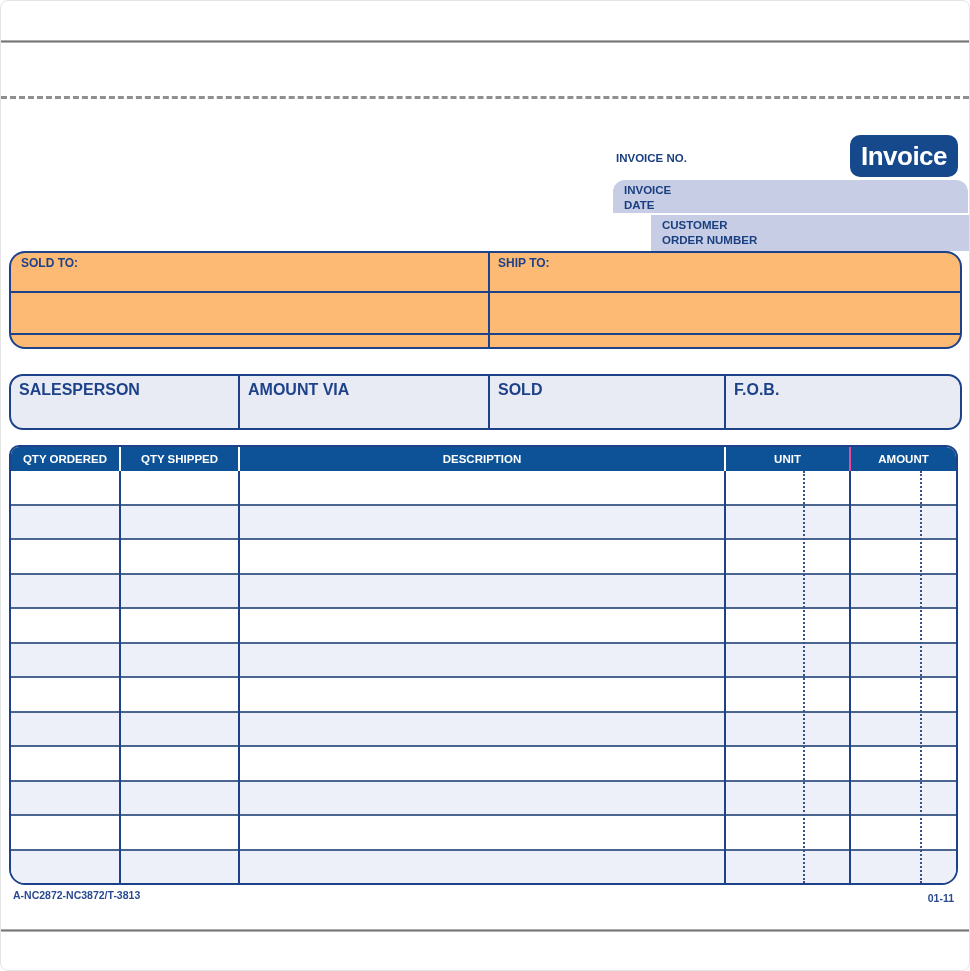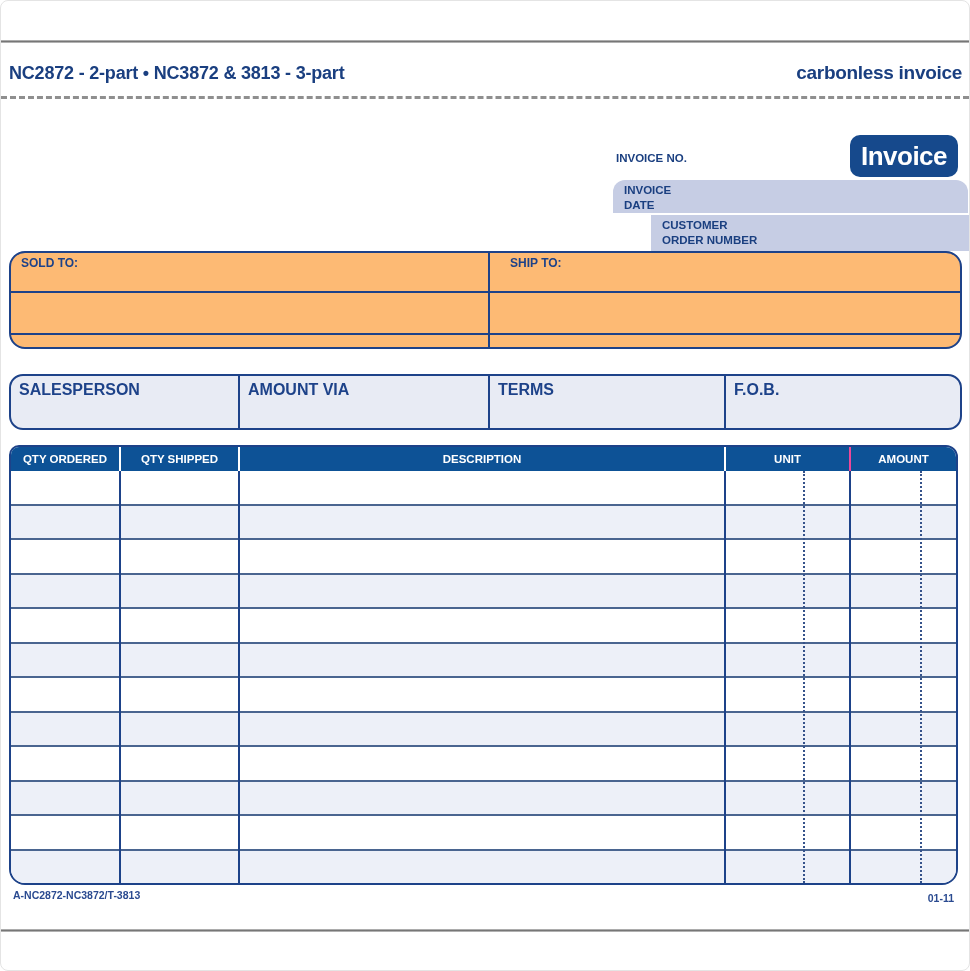--- a/index.html
+++ b/index.html
@@ -35,21 +35,21 @@
   .lav-box.cust{top:214px;height:36px;border-radius:0 0 12px 0;margin-left:38px;}
   
   .parties{position:absolute;left:8px;top:250px;width:953px;height:98px;
     border:2px solid #1d4289;border-radius:16px;background:#fdba74;box-sizing:border-box;}
   .parties .hline{position:absolute;left:0;right:0;height:2px;background:#1d4289;}
   .parties .hline.l1{top:38px;}
   .parties .hline.l2{top:80px;}
   .parties .vdiv{position:absolute;left:477px;top:0;bottom:0;width:2px;background:#1d4289;}
   .party-label{position:absolute;top:3px;font-size:12px;font-weight:bold;color:#1d4289;}
   .party-label.sold{left:10px;}
-  .party-label.ship{left:487px;margin-left:12px;}
+  .party-label.ship{left:487px;}
   
   .shiprow{position:absolute;left:8px;top:373px;width:953px;height:56px;
     border:2px solid #1d4289;border-radius:14px;background:#e8ebf4;
     box-sizing:border-box;display:flex;}
   .shipcell{font-size:16px;font-weight:bold;color:#1d4289;padding:5px 0 0 8px;box-sizing:content-box;}
   .shipcell.s1{width:219px;border-right:2px solid #1d4289;}
   .shipcell.s2{width:240px;border-right:2px solid #1d4289;}
   .shipcell.s3{width:226px;border-right:2px solid #1d4289;}
   .shipcell.s4{flex:1;}
   
@@ -78,24 +78,20 @@
   .footer-left{position:absolute;left:12px;top:888px;font-size:10.5px;font-weight:bold;color:#2a4a90;}
   .footer-right{position:absolute;right:15px;top:891px;font-size:10.5px;font-weight:bold;color:#2a4a90;}
 </style>
 </head>
 <body>
 
 <div class="page">
 
   <div class="sheet-edge top"></div>
 
-  <div class="topbar">
-    <span class="product-codes">NC2872 - 2-part  •  NC3872 &amp; 3813 - 3-part</span>
-    <span class="product-type">carbonless invoice</span>
-  </div>
 
   <div class="perforation"></div>
 
   <div class="invoice-no">INVOICE NO.</div>
 
   <div class="badge">Invoice</div>
 
   <div class="lav-box date">
     <div>INVOICE</div>
     <div>DATE</div>
@@ -110,21 +106,21 @@
     <div class="hline l1"></div>
     <div class="hline l2"></div>
     <div class="vdiv"></div>
     <span class="party-label sold">SOLD TO:</span>
     <span class="party-label ship">SHIP TO:</span>
   </div>
 
   <div class="shiprow">
     <div class="shipcell s1">SALESPERSON</div>
     <div class="shipcell s2">AMOUNT VIA</div>
-    <div class="shipcell s3">TERMS</div>
+    <div class="shipcell s3">SOLD</div>
     <div class="shipcell s4">F.O.B.</div>
   </div>
 
   <div class="items-table">
     <div class="items-header">
       <div class="hcell h1">QTY ORDERED</div>
       <div class="hcell h2">QTY SHIPPED</div>
       <div class="hcell h3">DESCRIPTION</div>
       <div class="hcell h4">UNIT</div>
       <div class="hcell h5">AMOUNT</div>

